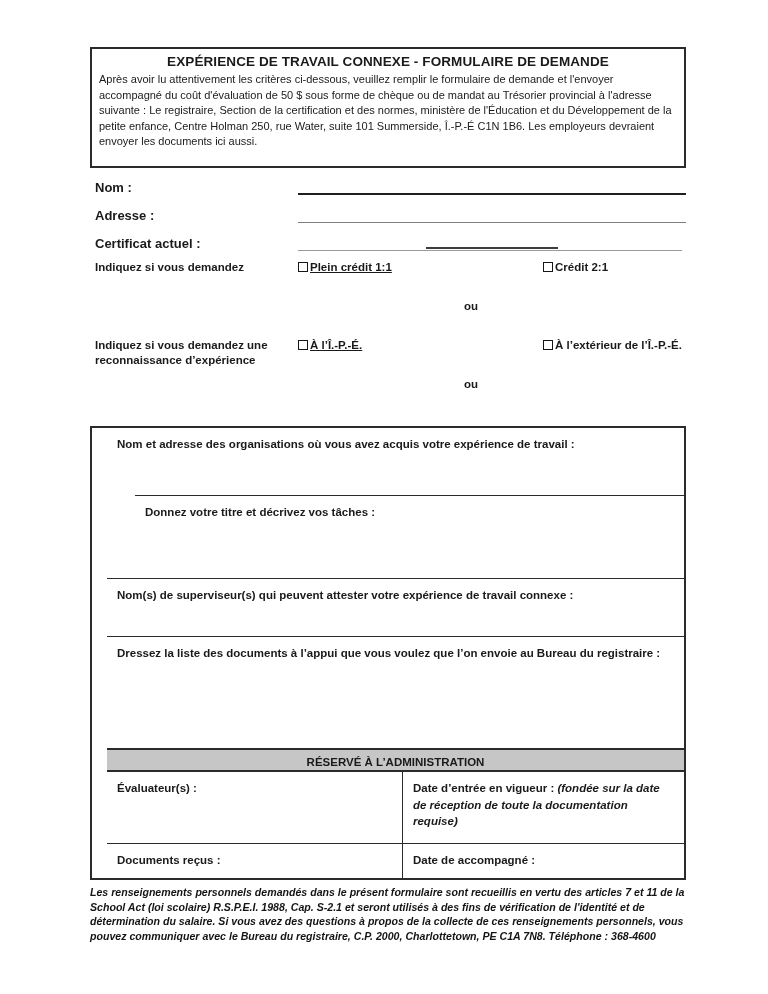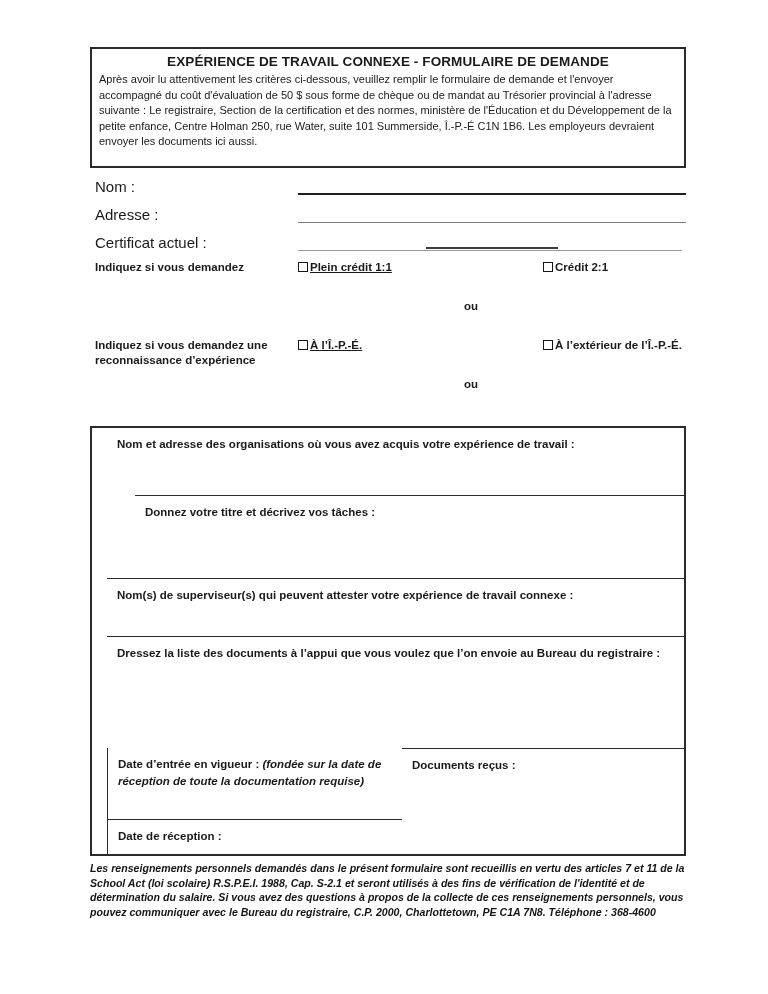--- a/index.html
+++ b/index.html
@@ -11,21 +11,21 @@
   .content{position:absolute;left:90px;top:47px;width:596px;}
 
   
   .header-box{border:2px solid #2b2b2b;box-sizing:border-box;height:121px;padding:3px 7px 6px 7px;}
   .form-title{font-size:13.5px;font-weight:bold;text-align:center;margin:2px 0 3px 0;letter-spacing:.1px;}
   .form-instructions{font-size:11px;line-height:15.6px;}
 
   
   .field-row{display:flex;align-items:flex-end;height:17px;margin-top:11px;}
   .field-row.first{margin-top:10px;}
-  .field-label{width:208px;font-size:15px;font-weight:normal;padding-left:5px;box-sizing:border-box;}
+  .field-label{width:208px;font-size:13px;font-weight:bold;padding-left:5px;box-sizing:border-box;}
   .field-line{flex:1;height:100%;position:relative;}
   .line-dark{border-bottom:2px solid #1f1f1f;}
   .line-light{border-bottom:1px solid #7f7f7f;}
   .line-composite .seg-base{position:absolute;left:0;right:4px;bottom:0;height:1px;background:#9a9a9a;}
   .line-composite .seg-mid{position:absolute;left:33%;width:34%;bottom:2px;height:2px;background:#3c3c3c;}
 
   
   .choice-row{display:flex;align-items:flex-start;font-size:11.5px;font-weight:bold;}
   .choice-row .q{width:208px;padding-left:5px;box-sizing:border-box;line-height:15px;}
   .choice-row .opt1{width:166px;display:flex;line-height:15px;text-decoration:underline;}
@@ -127,33 +127,38 @@
       <div class="exp-section sec-3">
         <div>Nom(s) de superviseur(s) qui peuvent attester votre expérience de travail connexe :</div>
         <div class="response"></div>
       </div>
 
       <div class="exp-section sec-4">
         <div>Dressez la liste des documents à l’appui que vous voulez que l’on envoie au Bureau du registraire :</div>
         <div class="response"></div>
       </div>
 
+      <div class="admin-band">RÉSERVÉ À L’ADMINISTRATION</div>
 
       <div class="admin-grid">
+        <div class="admin-cell r1">
+          <div>Évaluateur(s) :</div>
+          <div class="response"></div>
+        </div>
         <div class="admin-cell right r1">
           <div><span>Date d’entrée en vigueur :</span> <span class="note-italic">(fondée sur la date de réception de toute la documentation requise)</span></div>
           <div class="response"></div>
         </div>
 
         <div class="admin-cell admin-row2 r2">
           <div>Documents reçus :</div>
           <div class="response"></div>
         </div>
         <div class="admin-cell right admin-row2 r2">
-          <div>Date de réception :</div>
+          <div>Date de accompagné :</div>
           <div class="response"></div>
         </div>
       </div>
     </div>
 
     <div class="footnote">Les renseignements personnels demandés dans le présent formulaire sont recueillis en vertu des articles 7 et 11 de la School Act (loi scolaire)  R.S.P.E.I. 1988, Cap. S-2.1 et seront utilisés à des fins de vérification de l'identité et de détermination du salaire. Si vous avez des questions à propos de la collecte de ces renseignements personnels, vous pouvez communiquer avec le Bureau du registraire, C.P. 2000, Charlottetown, PE C1A 7N8. Téléphone : 368-4600</div>
 
   </div>
 </div>
 

